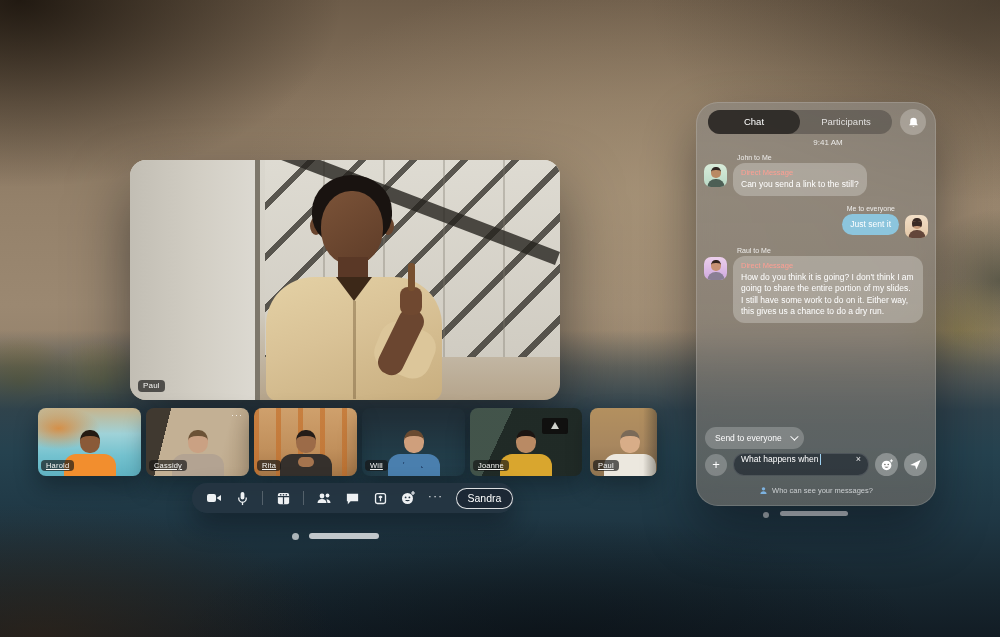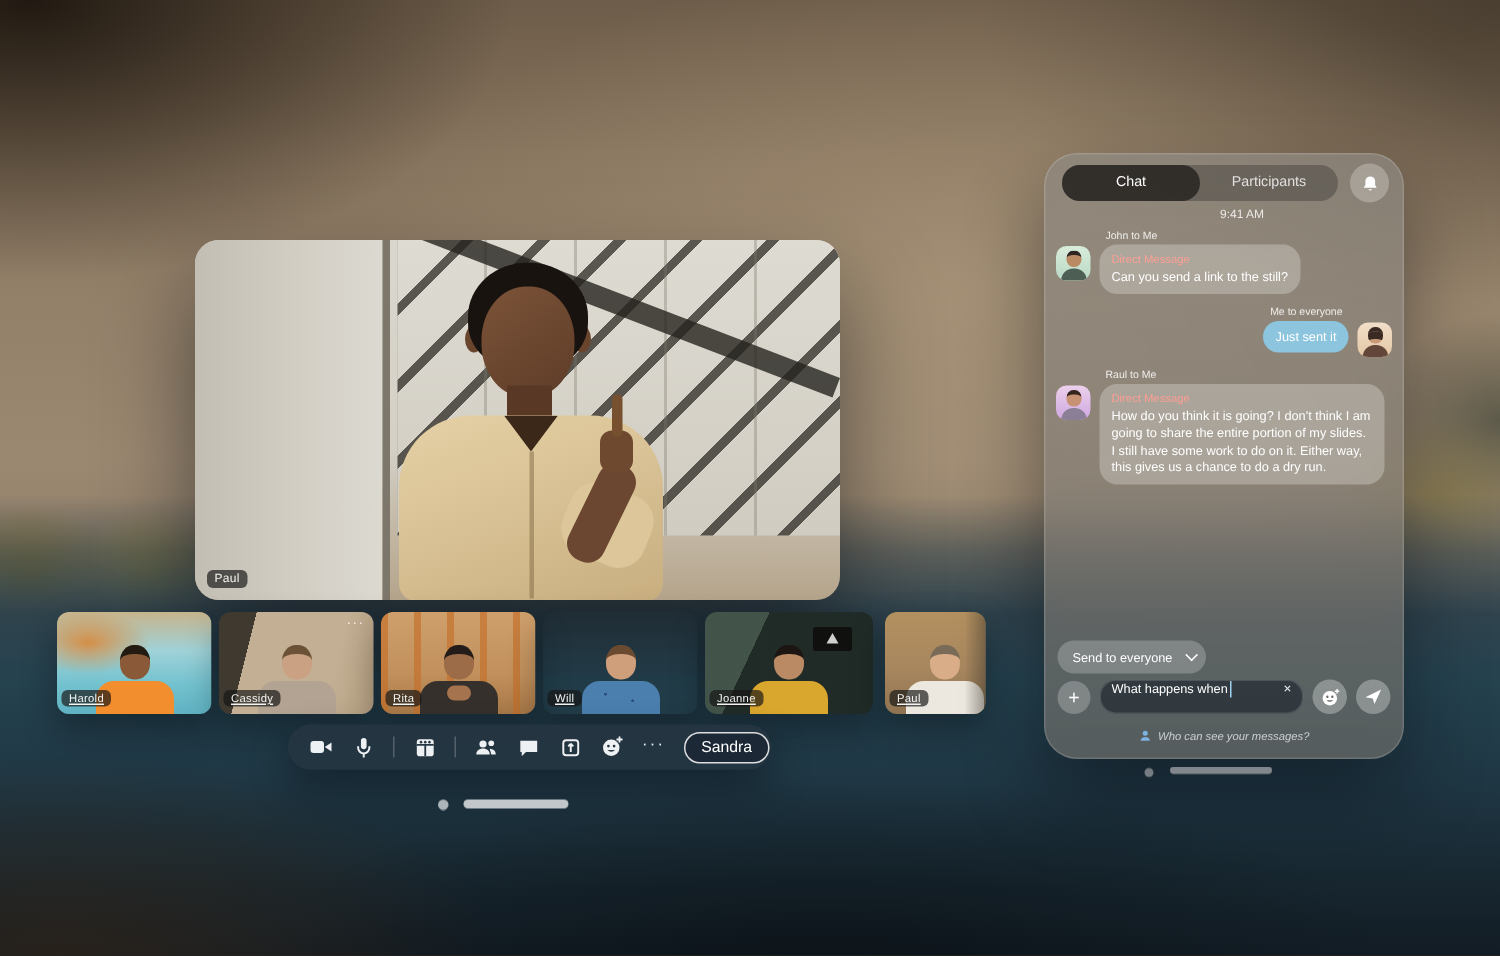--- a/index.html
+++ b/index.html
@@ -178,21 +178,21 @@
     color:#fff;font-size:13px;line-height:21px;text-align:center;flex:0 0 auto;}
   .input-field{flex:1;height:23px;border-radius:11px;background:rgba(18,26,36,.55);
     border:1px solid rgba(255,255,255,.14);display:flex;align-items:flex-start;padding:0 7px;
     color:#fff;font-size:8.5px;min-width:0;}
   .input-text{white-space:nowrap;overflow:hidden;}
   .caret{width:1.5px;height:11px;background:#9fd2f2;margin-left:1px;flex:0 0 auto;}
   .clear-x{margin-left:auto;color:rgba(255,255,255,.9);font-size:9px;flex:0 0 auto;}
   .round-btn{width:23px;height:23px;border-radius:50%;background:rgba(255,255,255,.3);
     display:flex;align-items:center;justify-content:center;flex:0 0 auto;}
   .hint{position:absolute;left:0;bottom:11px;width:100%;display:flex;align-items:center;
-    justify-content:center;gap:4px;font-size:7.5px;color:rgba(230,232,235,.8);font-style:italic;}
+    justify-content:center;gap:4px;font-size:7.5px;color:rgba(230,232,235,.8);}
 </style>
 </head>
 <body>
 
 <div id="stage">
 
   <div class="bg-top"></div>
   <div class="bg-pillows"></div>
   <div class="bg-couch"></div>
   <div class="bg-corner"></div>

